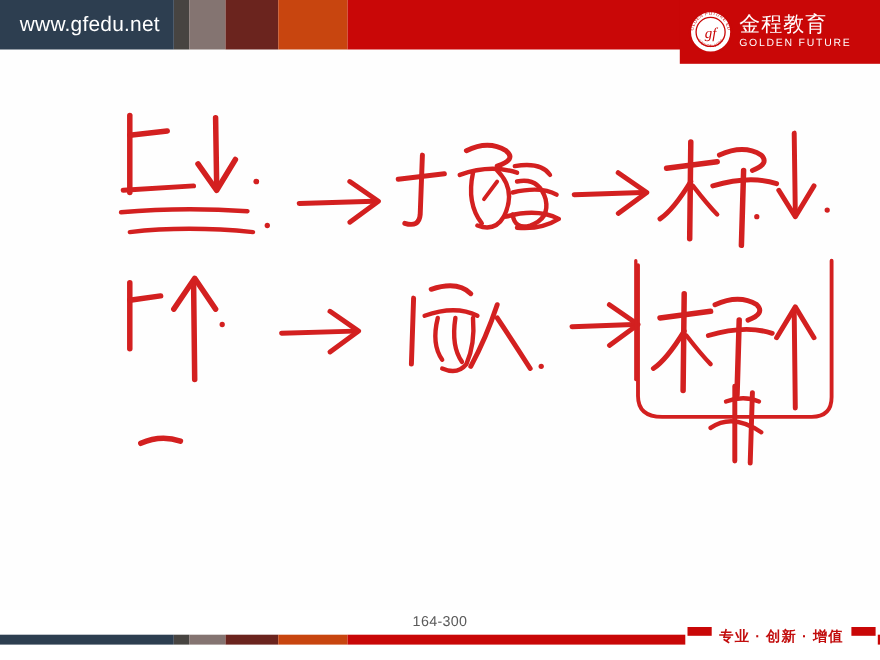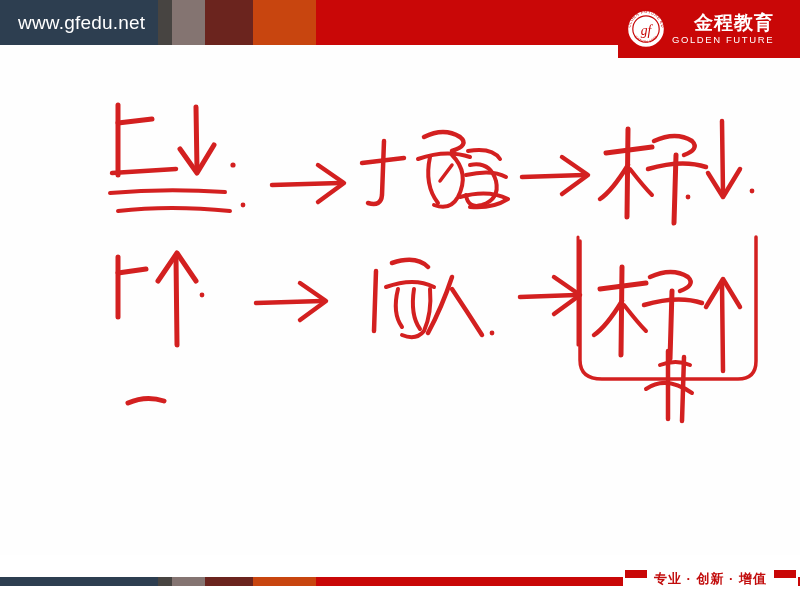--- a/index.html
+++ b/index.html
@@ -67,24 +67,23 @@
   #logo-text-wrap {
     margin-left: 6px;
     display: flex;
     flex-direction: column;
     justify-content: center;
     line-height: 1;
   }
   #logo-cn {
     color: #ffffff;
     font-size: 19px;
-    font-weight: bold;
+    font-weight: normal;
     letter-spacing: 1px;
     white-space: nowrap;
-    text-align: right;
   }
   #logo-en {
     color: #ffffff;
     font-size: 9.5px;
     letter-spacing: 1.6px;
     margin-top: 3px;
     white-space: nowrap;
   }
 
   
@@ -302,20 +301,21 @@
 
         <g>
           <path d="M128,358 Q146,350 164,356" stroke-width="5"></path>
         </g>
 
       </g>
     </svg>
   </div>
 
   <div id="footer">
+    <div id="page-indicator">164-300</div>
     <div id="footer-bar">
       <div class="band" id="fband-navy"></div>
       <div class="band" id="fband-dark"></div>
       <div class="band" id="fband-gray"></div>
       <div class="band" id="fband-maroon"></div>
       <div class="band" id="fband-orange"></div>
       <div class="band" id="fband-red"></div>
     </div>
     <div id="tagline-wrap">
       <span id="tagline-dash-left"></span>

